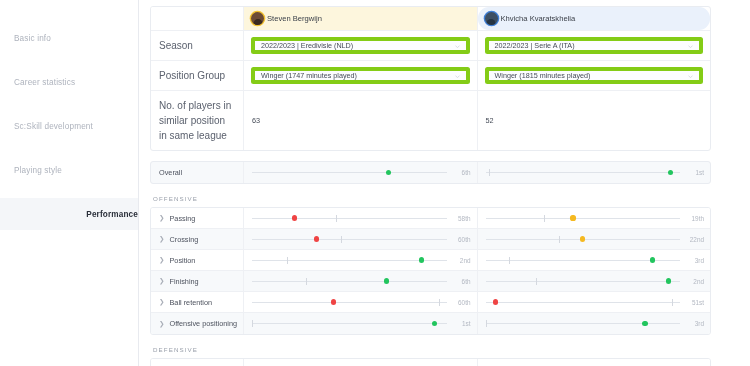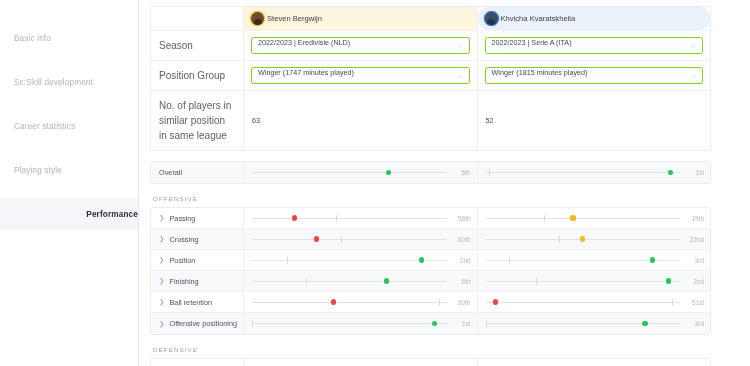--- a/index.html
+++ b/index.html
@@ -93,21 +93,21 @@
     width: 9px; height: 9px; border-radius: 50% 50% 40% 40%;
     background: #3a2a20;
   }
   .avatar.ring-y { box-shadow: 0 0 0 1.3px #f2c230; }
   .avatar.ring-b { box-shadow: 0 0 0 1.3px #3f7fd6; background:#3d4f63; }
   .avatar.ring-b::after { background:#253443; }
 
   .select {
     width: 100%;
     height: 17px;
-    border: 1px solid #84cc16;
+    border: 4px solid #84cc16;
     border-radius: 2.5px;
     background: #fcfdfe;
     display: flex; align-items: flex-start;
     padding: 0 6px;
     font-size: 7.2px; color: #454b57;
     position: relative;
     cursor: pointer;
   }
   .select .chev {
     position: absolute; right: 6px; top: 50%;
@@ -194,24 +194,24 @@
 </head>
 <body>
 
 <div id="app">
 
   <div class="sidebar" id="sidebar">
       <div class="side-item">
         <span>Basic info</span>
       </div>
       <div class="side-item">
+        <span>Career statistics</span>
+      </div>
+      <div class="side-item">
         <span>Sc:Skill development</span>
-      </div>
-      <div class="side-item">
-        <span>Career statistics</span>
       </div>
       <div class="side-item">
         <span>Playing style</span>
       </div>
       <div class="side-item active">
         <span>Performance</span>
       </div>
     </div>
 
   <div class="main">

